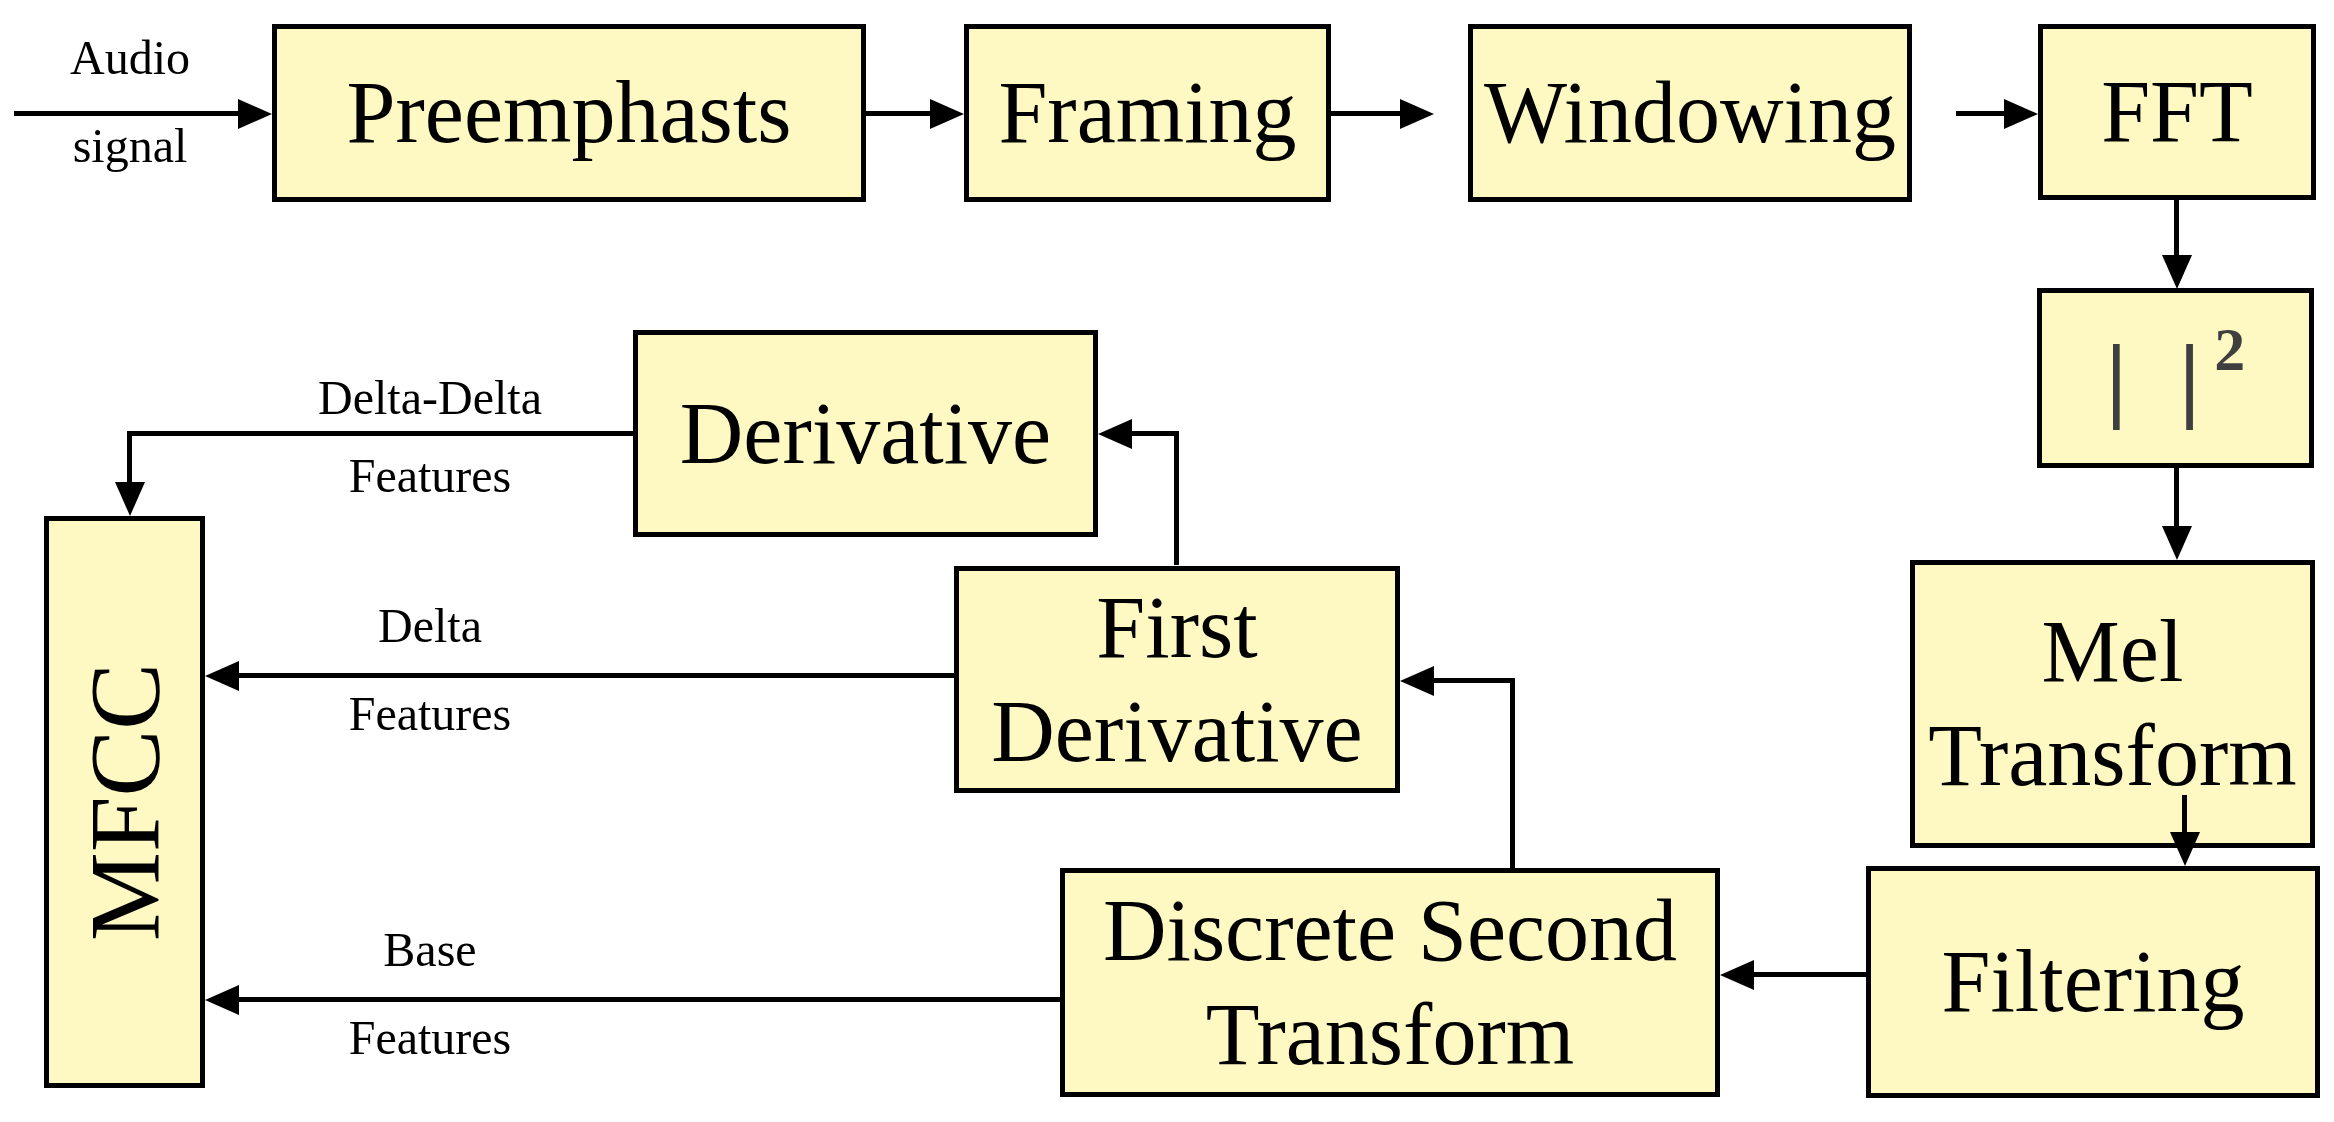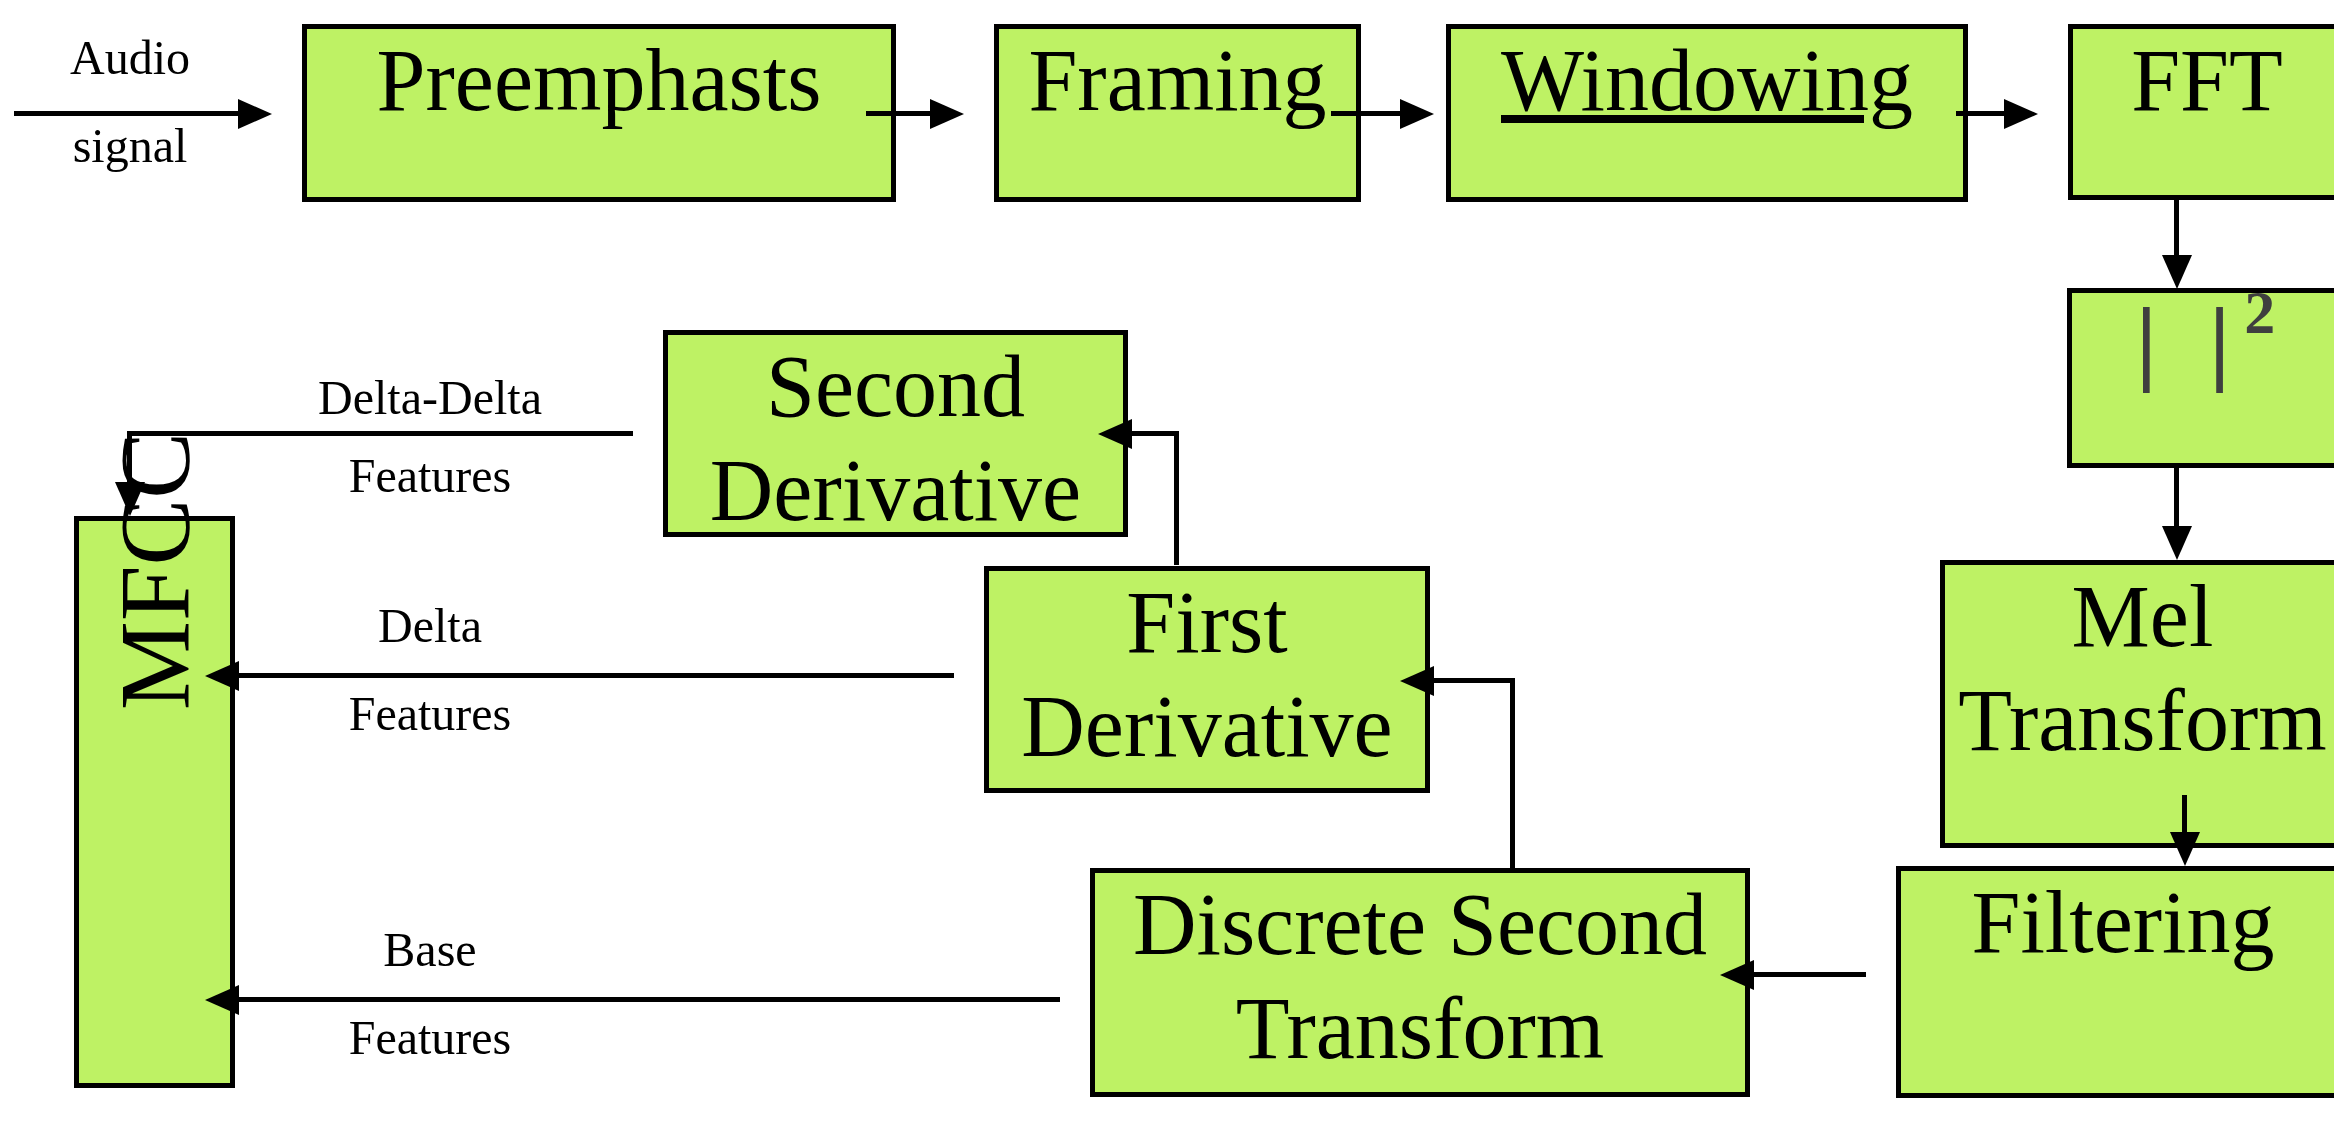--- a/index.html
+++ b/index.html
@@ -9,33 +9,32 @@
     height: 1122px;
     background: #ffffff;
     font-family: "Liberation Serif", "DejaVu Serif", serif;
     color: #000000;
     overflow: hidden;
   }
   .box {
     position: absolute;
     box-sizing: border-box;
     border: 5px solid #000000;
-    background: #bef264;
+    background: #fef9c3;
     display: flex;
     flex-direction: column;
     align-items: center;
-    justify-content: flex-start;
+    justify-content: center;
     text-align: center;
     font-size: 88px;
     line-height: 1.18;
-    margin-left: 30px;
   }
   .box-preemphasis { left: 272px; top: 24px;  width: 594px; height: 178px; }
   .box-framing     { left: 964px; top: 24px;  width: 367px; height: 178px; }
-  .box-windowing   { left: 1416px; top: 24px; width: 522px; height: 178px; text-decoration: underline; }
+  .box-windowing   { left: 1468px; top: 24px; width: 444px; height: 178px; }
   .box-fft         { left: 2038px; top: 24px; width: 278px; height: 176px; }
   .box-power       { left: 2037px; top: 288px; width: 277px; height: 180px; }
   .box-mel         { left: 1910px; top: 560px; width: 405px; height: 288px; }
   .box-log         { left: 1866px; top: 866px; width: 454px; height: 232px; }
   .box-dct         { left: 1060px; top: 868px; width: 660px; height: 229px; }
   .box-first       { left: 954px;  top: 566px; width: 446px; height: 227px; }
   .box-second      { left: 633px;  top: 330px; width: 465px; height: 207px; }
   .box-mfcc        { left: 44px;   top: 516px; width: 161px; height: 572px; }
 
   .mfcc-text {
@@ -153,21 +152,20 @@
 
   <div class="box box-dct">
     <div>Discrete Second</div>
     <div>Transform</div>
   </div>
   <div class="box box-first">
     <div>First</div>
     <div>Derivative</div>
   </div>
   <div class="box box-second">
-    <div>Second</div>
     <div>Derivative</div>
   </div>
 
   <div class="box box-mfcc">
     <div class="mfcc-text">MFCC</div>
   </div>
 
   <div class="lbl lbl-dd-1">Delta-Delta</div>
   <div class="lbl lbl-dd-2">Features</div>
   <div class="lbl lbl-d-1">Delta</div>

